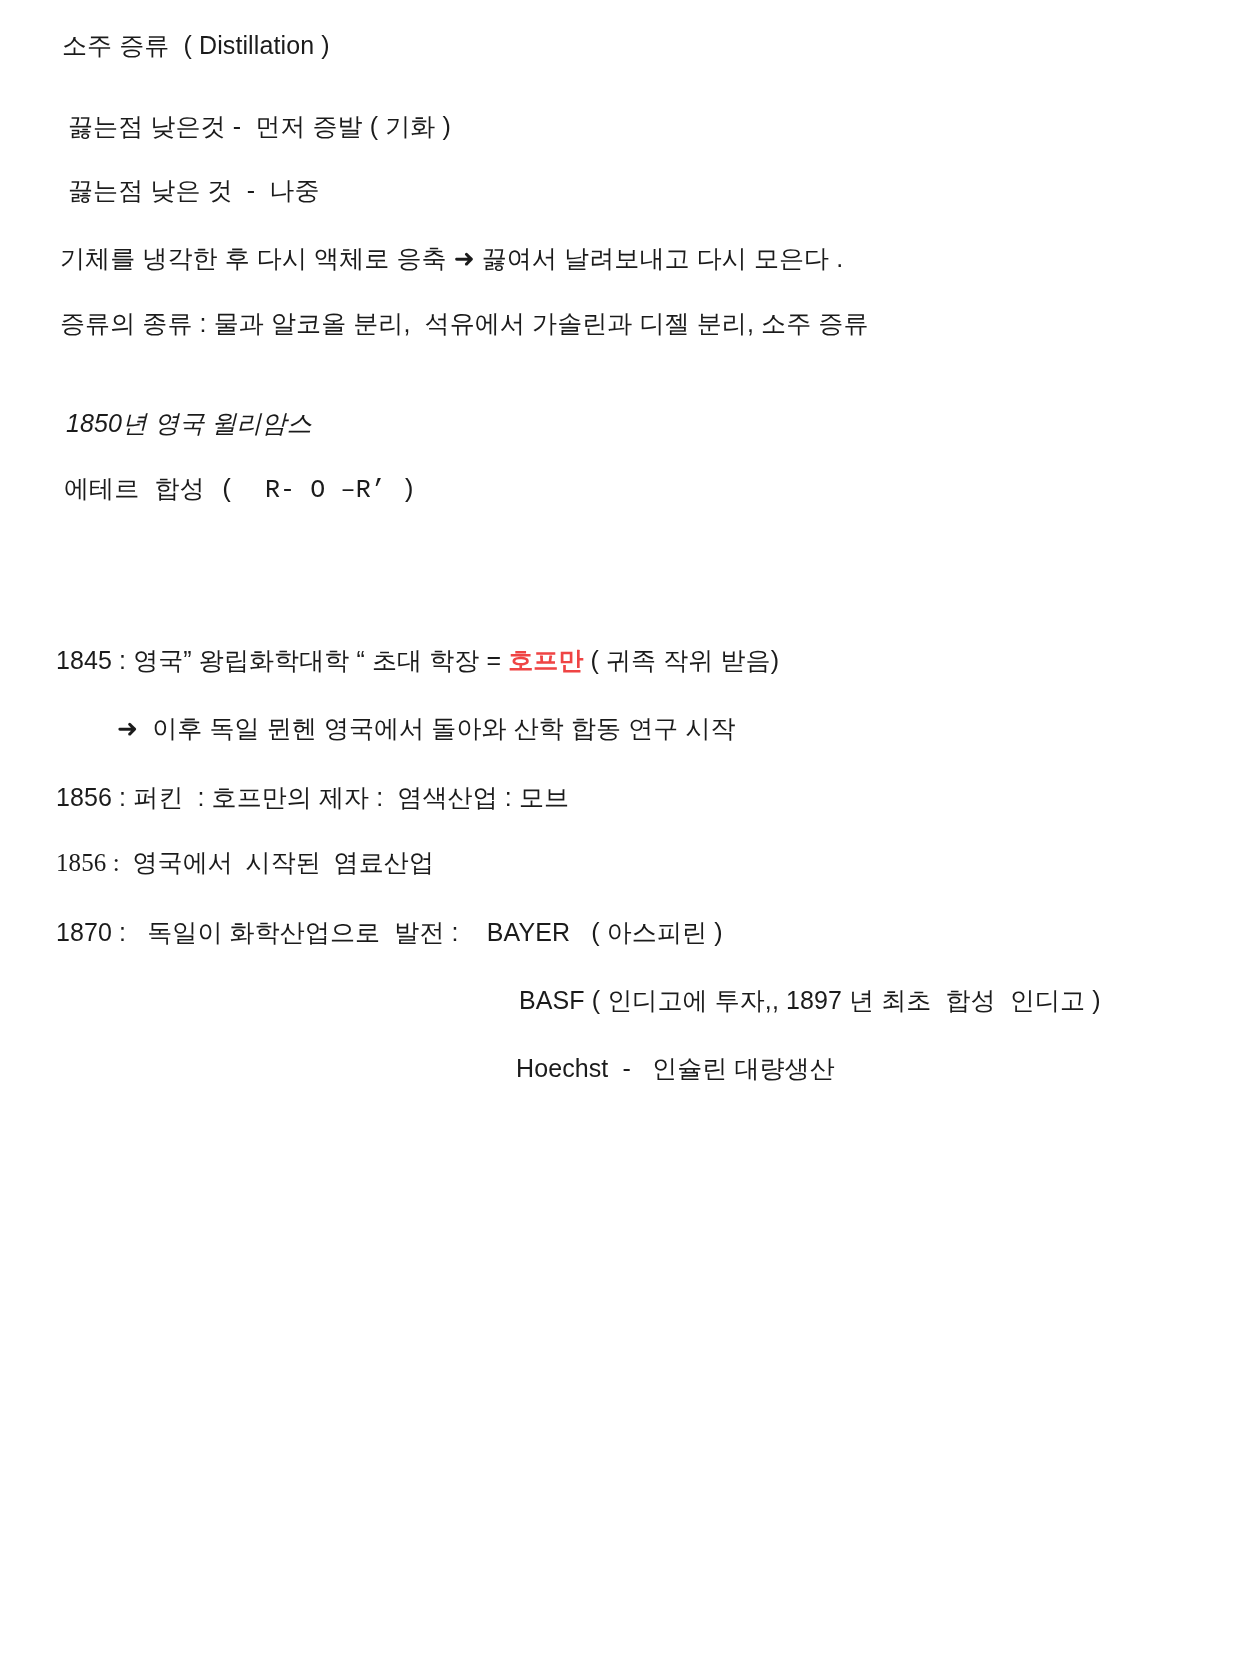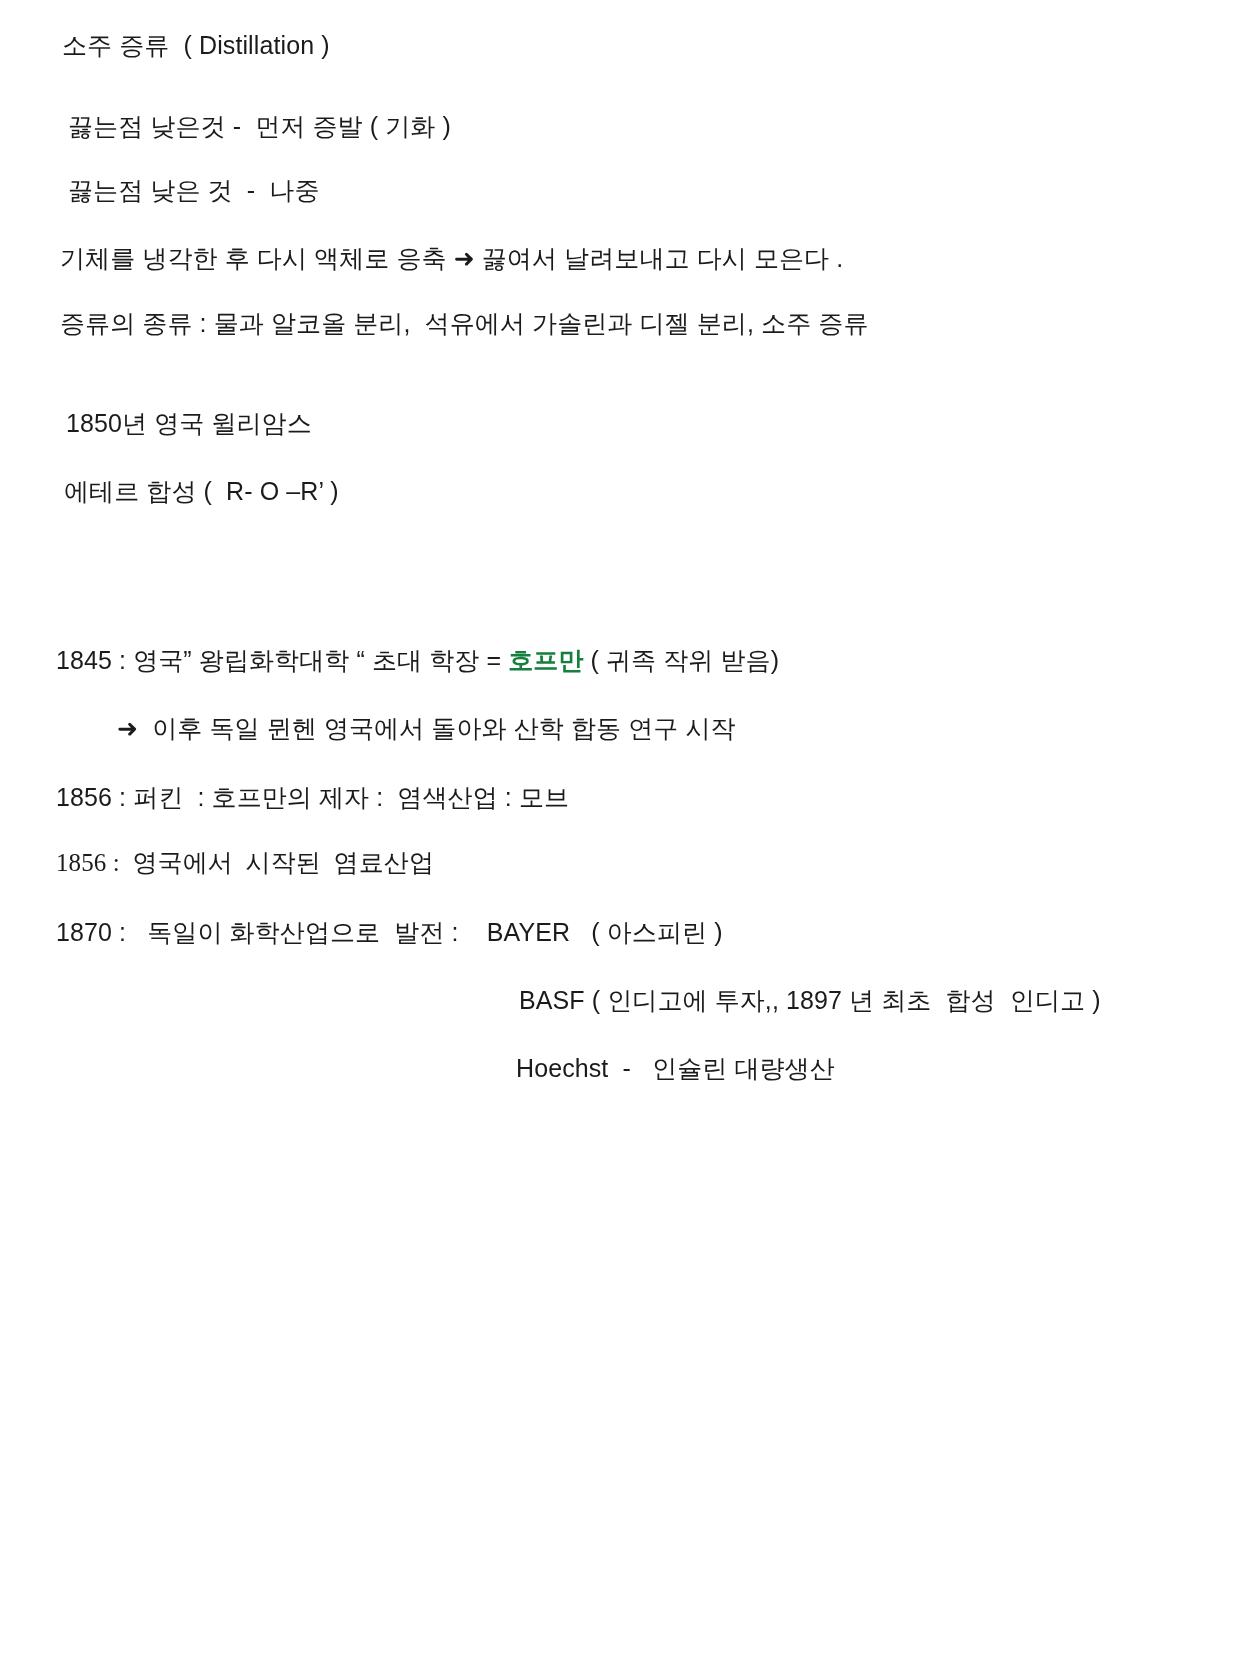--- a/index.html
+++ b/index.html
@@ -24,42 +24,42 @@
   }
   .line {
     position: absolute;
     white-space: pre;
     font-size: 25px;
     line-height: 1.2;
     color: #1b1b1b;
     letter-spacing: 0.1px;
   }
   .hof {
-    color: #15803d;
+    color: #ef4444;
     font-weight: bold;
   }
 </style>
 </head>
 <body>
 
 <div class="page">
 
   <div class="line" style="left:62px; top:30px;">소주 증류  ( Distillation )</div>
 
   <div class="line" style="left:68px; top:95px;margin-top:16px;">끓는점 낮은것 -  먼저 증발 ( 기화 )</div>
 
   <div class="line" style="left:68px; top:175px;">끓는점 낮은 것  -  나중</div>
 
   <div class="line" style="left:60px; top:308px;">증류의 종류 : 물과 알코올 분리,  석유에서 가솔린과 디젤 분리, 소주 증류</div>
 
   <div class="line" style="left:60px; top:243px;">기체를 냉각한 후 다시 액체로 응축 ➜ 끓여서 날려보내고 다시 모은다 .</div>
 
-  <div class="line" style="left:66px; top:408px;">1850년 영국 윌리암스</div>
+  <div class="line" style="left:66px; top:408px;font-style:italic;">1850년 영국 윌리암스</div>
 
-  <div class="line" style="left:64px; top:476px;">에테르 합성 (  R- O –R’ )</div>
+  <div class="line" style="left:64px; top:476px;font-family:Liberation Mono, monospace;">에테르 합성 (  R- O –R’ )</div>
 
   <div class="line" style="left:56px; top:645px;"><span>1845 : 영국” 왕립화학대학 “ 초대 학장 = </span><span class="hof">호프만</span><span> ( 귀족 작위 받음)</span></div>
 
   <div class="line" style="left:117px; top:713px;">➜  이후 독일 뮌헨 영국에서 돌아와 산학 합동 연구 시작</div>
 
   <div class="line" style="left:56px; top:782px;">1856 : 퍼킨  : 호프만의 제자 :  염색산업 : 모브</div>
 
   <div class="line" style="left:56px; top:848px;font-family:Liberation Serif, serif;">1856 :  영국에서  시작된  염료산업</div>
 
   <div class="line" style="left:56px; top:917px;">1870 :   독일이 화학산업으로  발전 :    BAYER   ( 아스피린 )</div>

